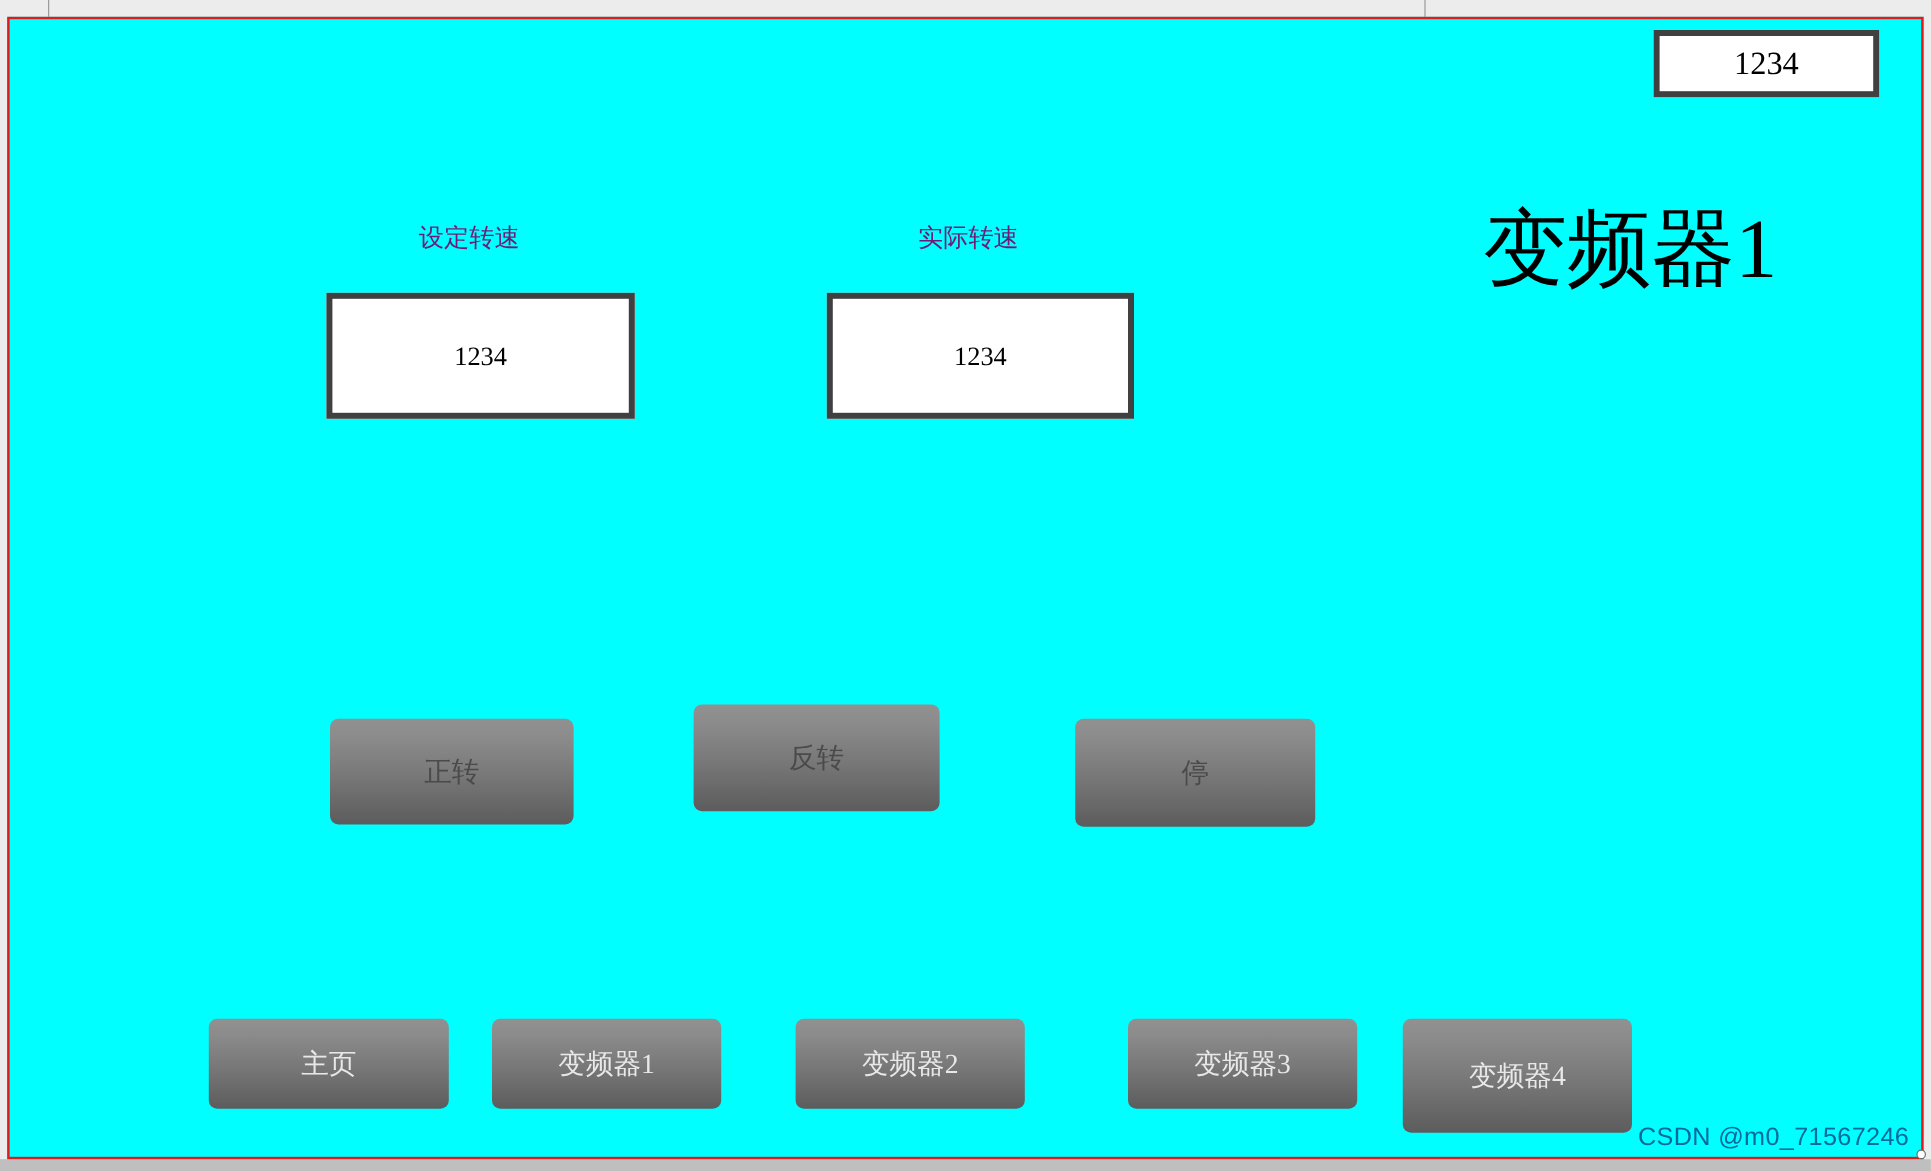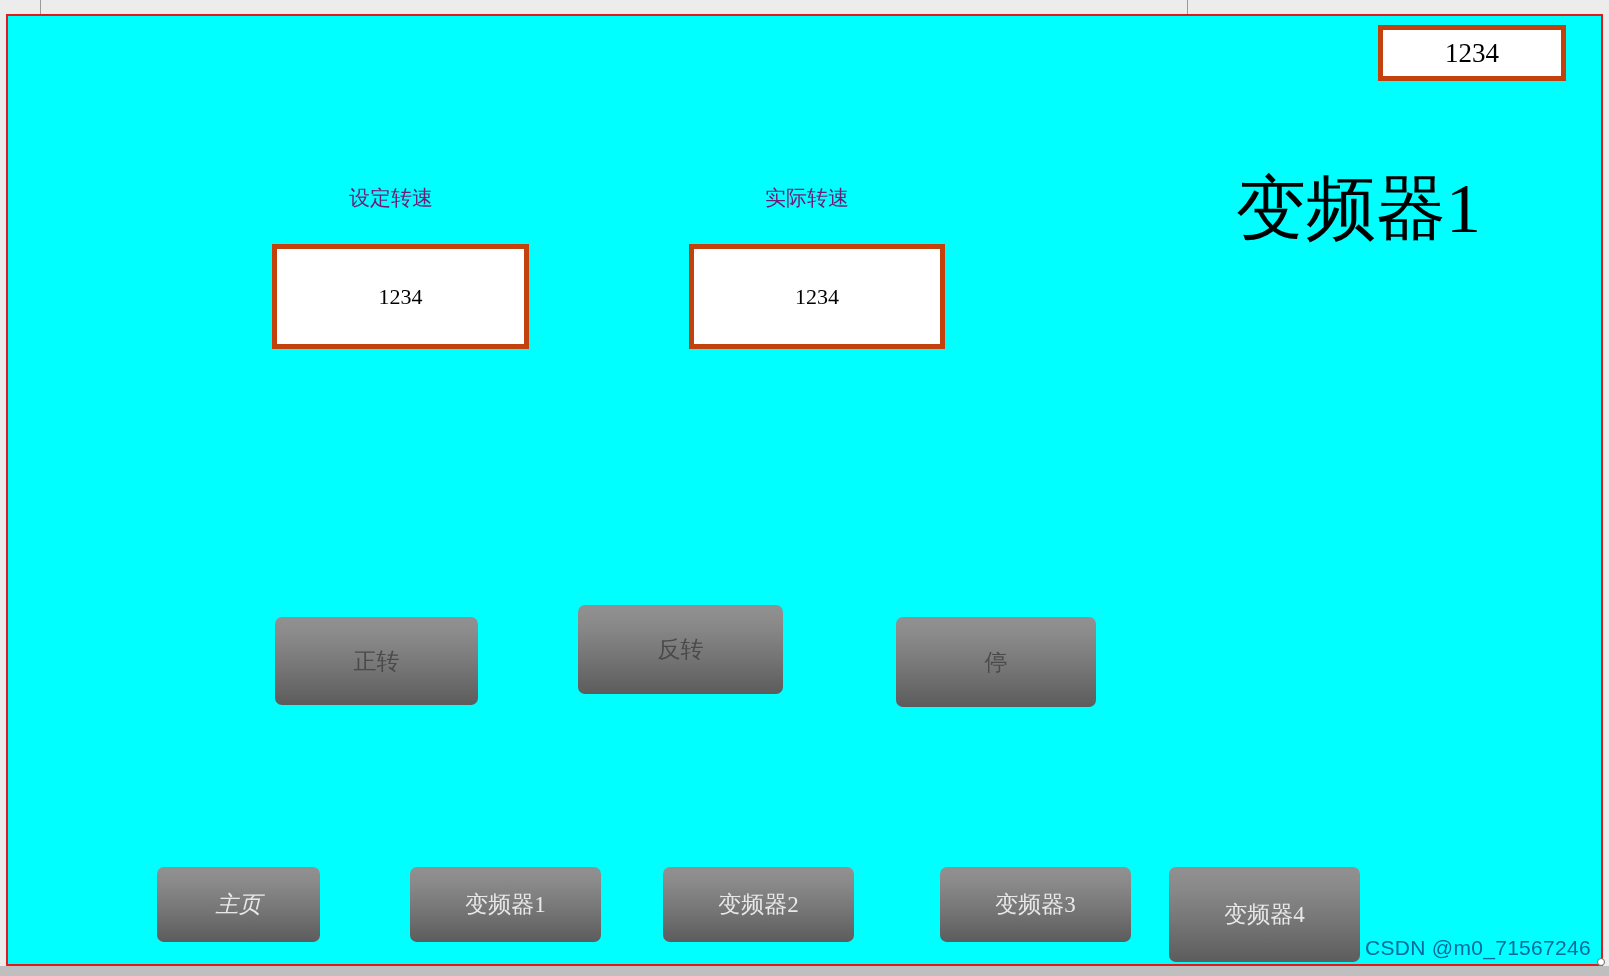--- a/index.html
+++ b/index.html
@@ -63,21 +63,21 @@
     border-radius: 50%;
     background: #ffffff;
     border: 1px solid #6d6d6d;
     box-sizing: border-box;
   }
 
   
   .value-box {
     position: absolute;
     background: #ffffff;
-    border: 5px solid #c2410c;
+    border: 5px solid #404040;
     box-sizing: border-box;
     display: flex;
     align-items: center;
     justify-content: center;
     color: #000000;
     font-family: "Liberation Serif", "DejaVu Serif", serif;
   }
 
   #value-box-status {
     left: 1370px;
@@ -128,38 +128,37 @@
     position: absolute;
     border: 0;
     border-radius: 7px;
     background: linear-gradient(to bottom, #919191 0%, #8b8b8b 18%, #777777 55%, #5c5c5c 100%);
     display: flex;
     align-items: center;
     justify-content: center;
     font-family: "Liberation Serif", "DejaVu Serif", serif;
     padding: 12px;
     cursor: pointer;
-    margin-top: 18px;
   }
   .hmi-button.control-btn {
     color: #4a4a4a;
     font-size: 23px;
   }
   .hmi-button.nav-btn {
     color: #e8e8e8;
     font-size: 23px;
   }
 
   
   #btn-forward { left: 267px;  top: 583px; width: 203px; height: 88px; }
   #btn-reverse { left: 570px;  top: 571px; width: 205px; height: 89px; }
   #btn-stop    { left: 888px;  top: 583px; width: 200px; height: 90px; }
 
   
-  #btn-home      { left: 149px;  top: 833px; width: 163px; height: 75px; font-style: italic; }
+  #btn-home      { left: 166px;  top: 833px; width: 200px; height: 75px; }
   #btn-inverter1 { left: 402px;  top: 833px; width: 191px; height: 75px; }
   #btn-inverter2 { left: 655px;  top: 833px; width: 191px; height: 75px; }
   #btn-inverter3 { left: 932px;  top: 833px; width: 191px; height: 75px; }
   #btn-inverter4 { left: 1161px; top: 833px; width: 191px; height: 95px; }
 
   
   #watermark {
     position: absolute;
     right: 10px;
     bottom: 4px;

